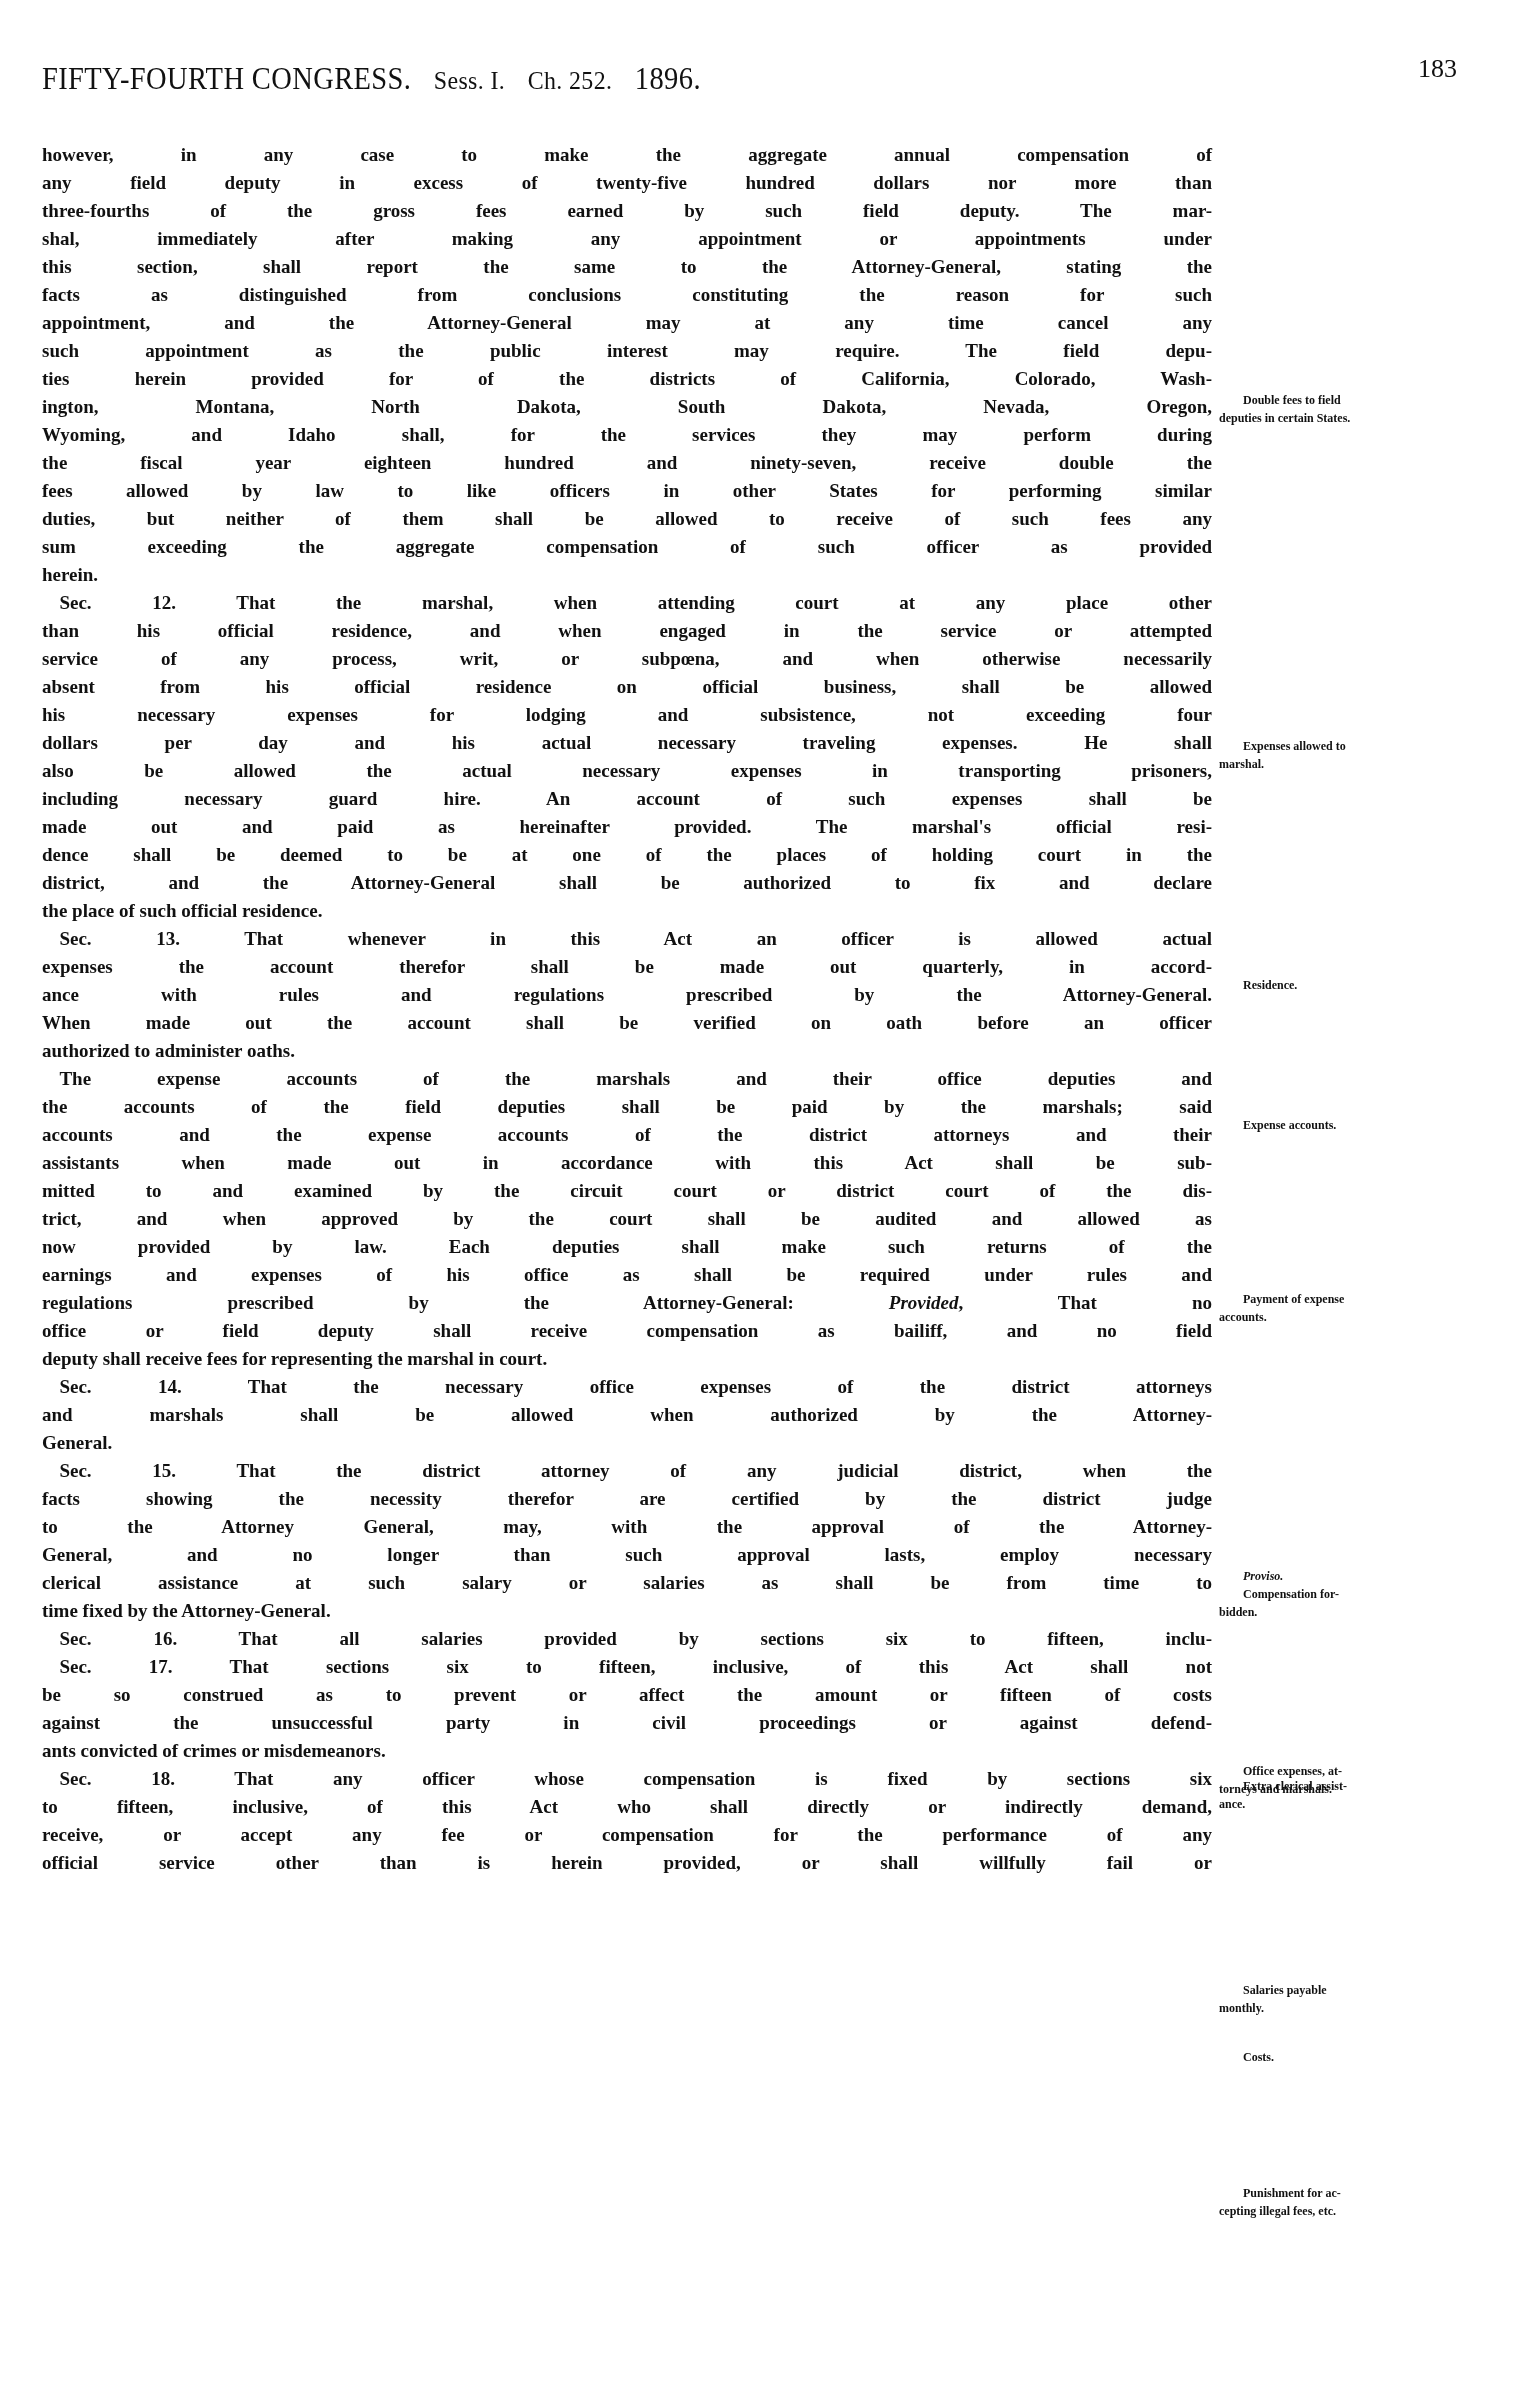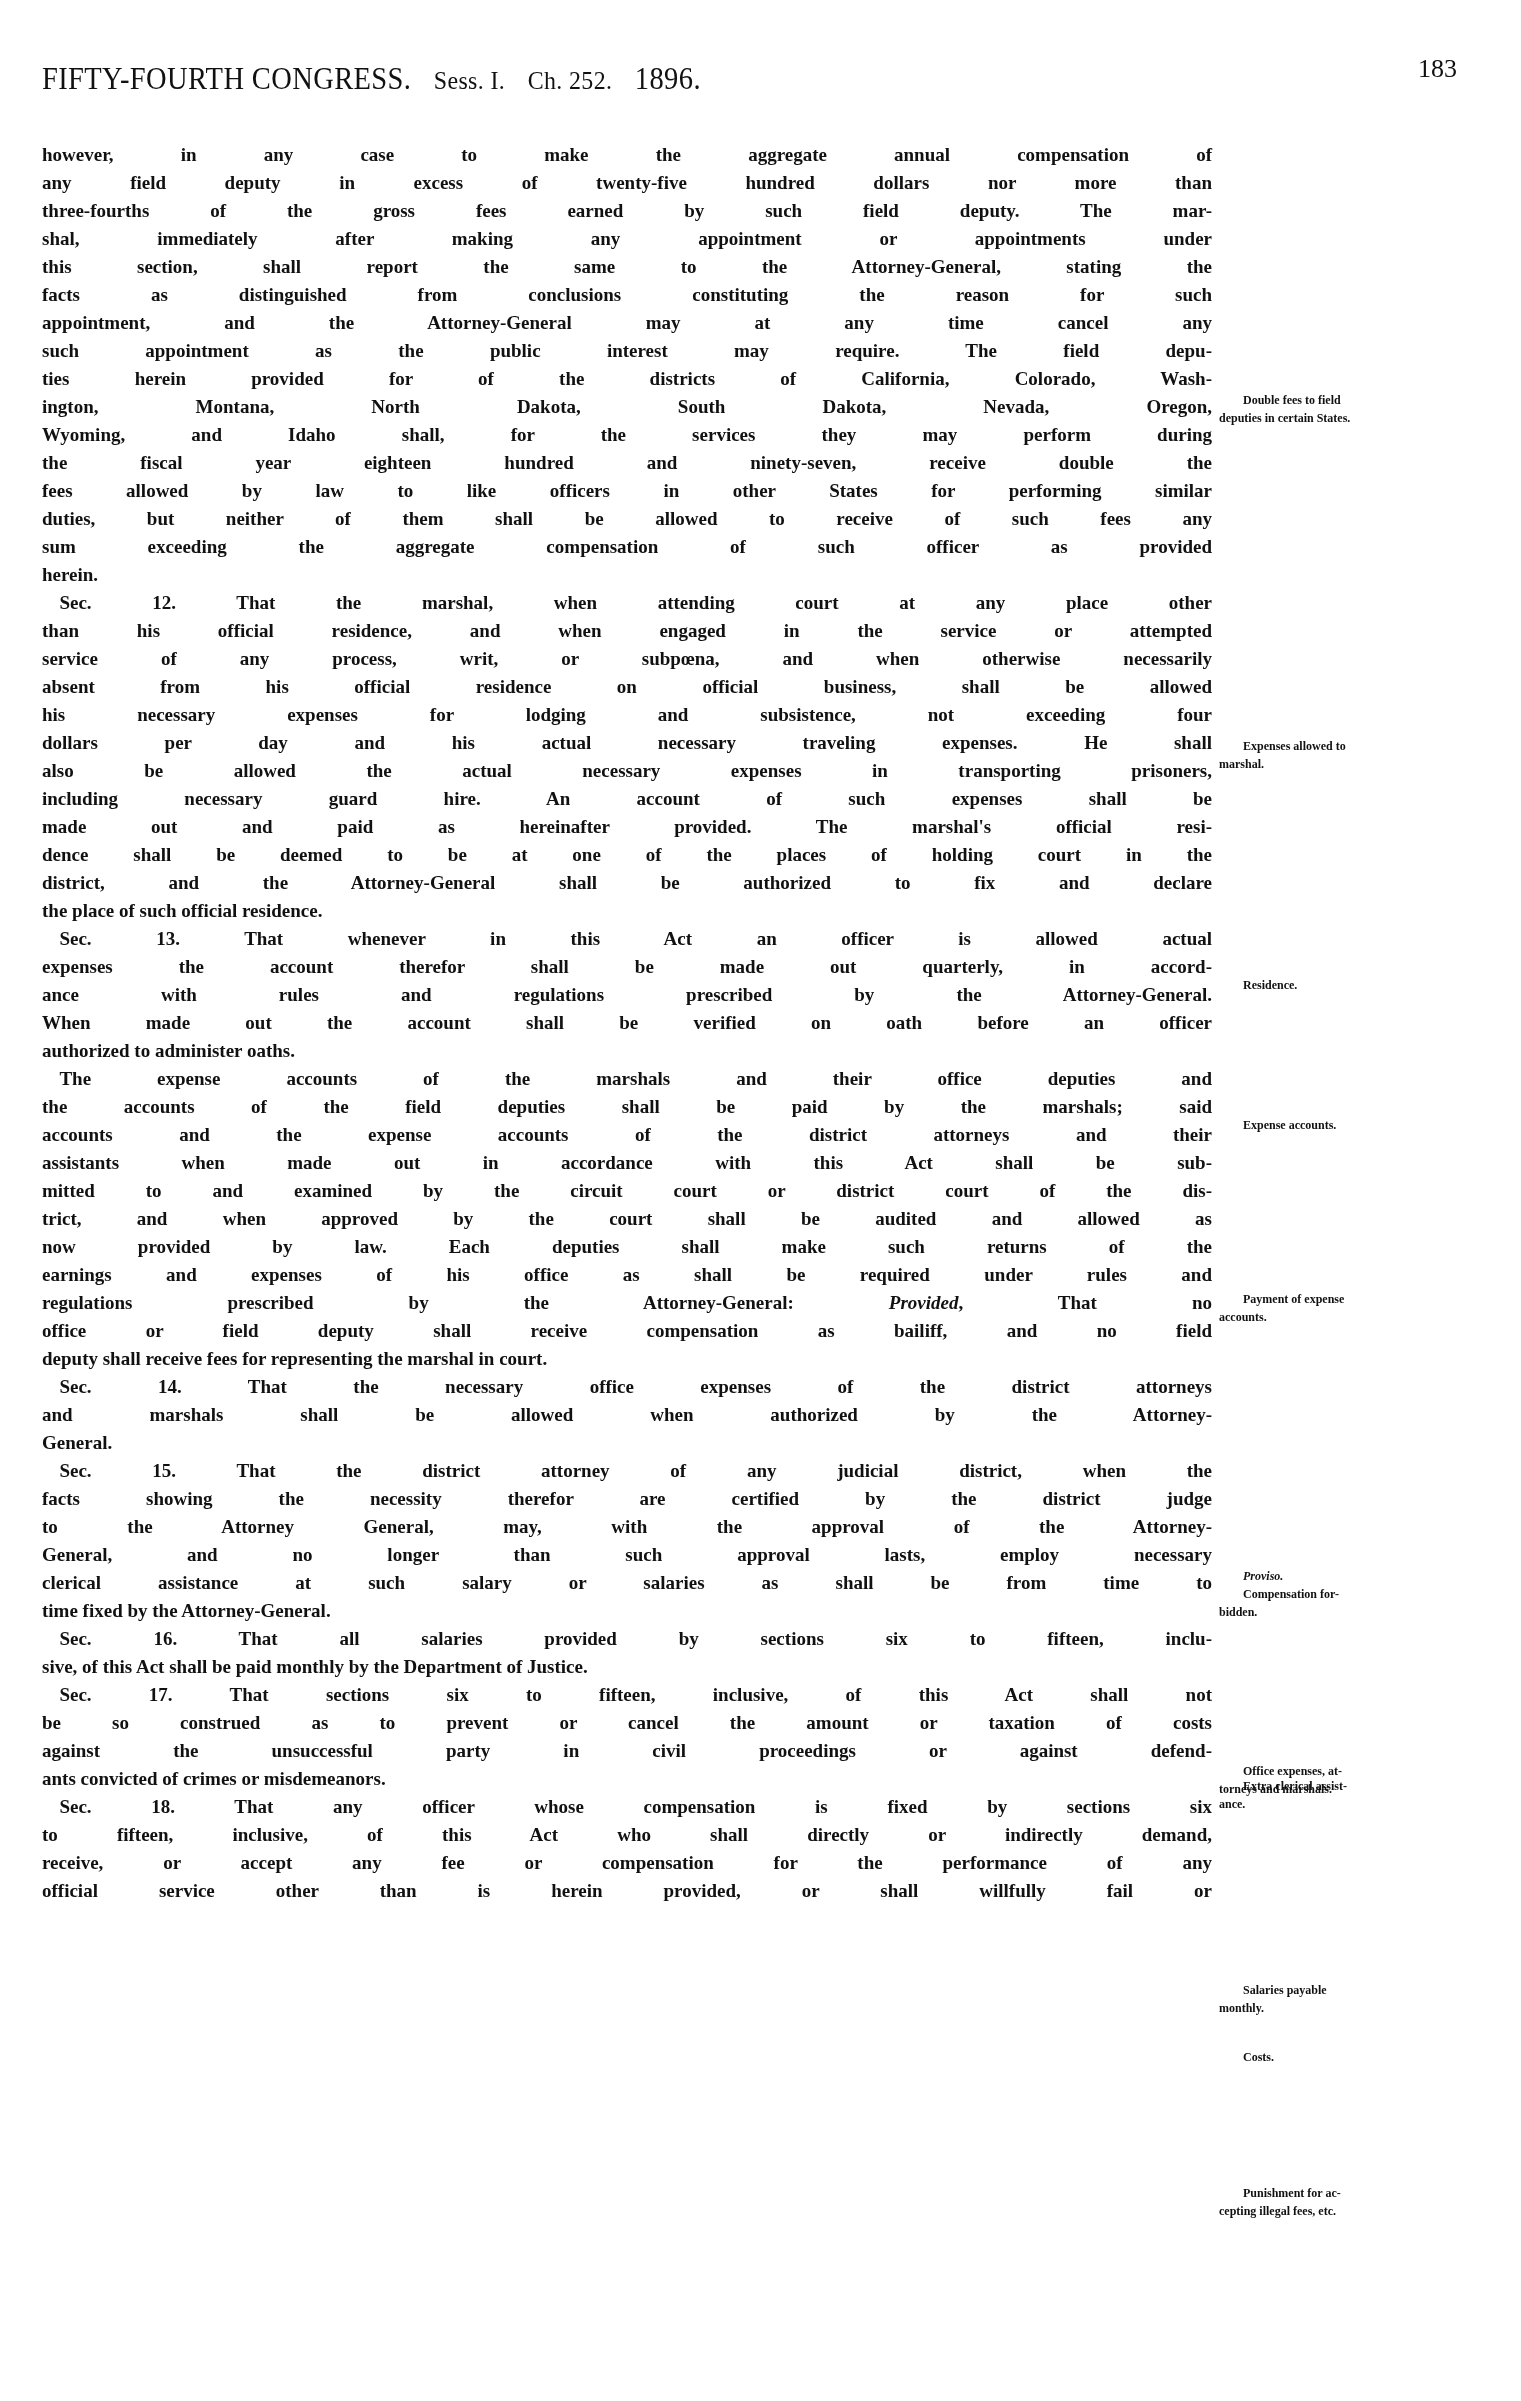--- a/index.html
+++ b/index.html
@@ -78,23 +78,22 @@
   <span class="line indent">Sec. 14. That the necessary office expenses of the district attorneys</span>
   <span class="line">and marshals shall be allowed when authorized by the Attorney-</span>
   <span class="line last">General.</span>
   <span class="line indent">Sec. 15. That the district attorney of any judicial district, when the</span>
   <span class="line">facts showing the necessity therefor are certified by the district judge</span>
   <span class="line">to the Attorney General, may, with the approval of the Attorney-</span>
   <span class="line">General, and no longer than such approval lasts, employ necessary</span>
   <span class="line">clerical assistance at such salary or salaries as shall be from time to</span>
   <span class="line last">time fixed by the Attorney-General.</span>
   <span class="line indent">Sec. 16. That all salaries provided by sections six to fifteen, inclu-</span>
-  <span class="line last">sive, of this Act shall be paid monthly by the Department of Justice.</span>
   <span class="line indent">Sec. 17. That sections six to fifteen, inclusive, of this Act shall not</span>
-  <span class="line">be so construed as to prevent or cancel the amount or taxation of costs</span>
+  <span class="line">be so construed as to prevent or affect the amount or fifteen of costs</span>
   <span class="line">against the unsuccessful party in civil proceedings or against defend-</span>
   <span class="line last">ants convicted of crimes or misdemeanors.</span>
   <span class="line indent">Sec. 18. That any officer whose compensation is fixed by sections six</span>
   <span class="line">to fifteen, inclusive, of this Act who shall directly or indirectly demand,</span>
   <span class="line">receive, or accept any fee or compensation for the performance of any</span>
   <span class="line">official service other than is herein provided, or shall willfully fail or</span>
 </div>
 
 <div class="margin-note" style="top:391px;">
   <span class="first">Double fees to field</span>

